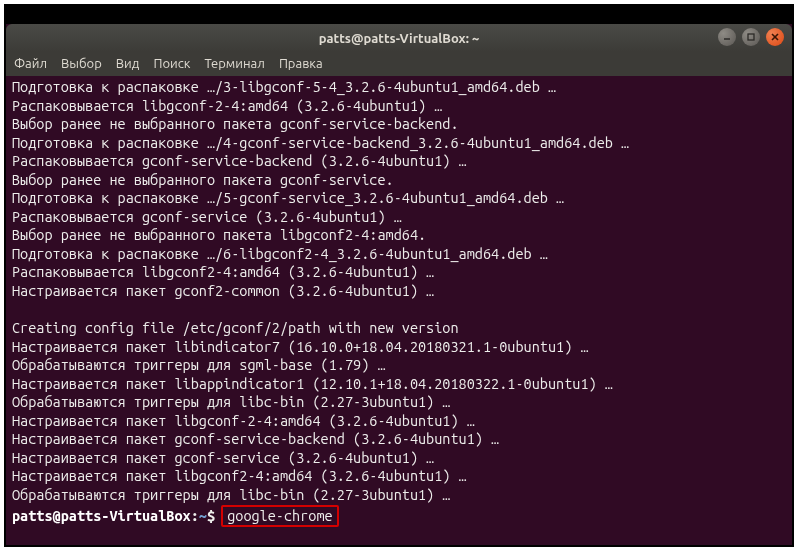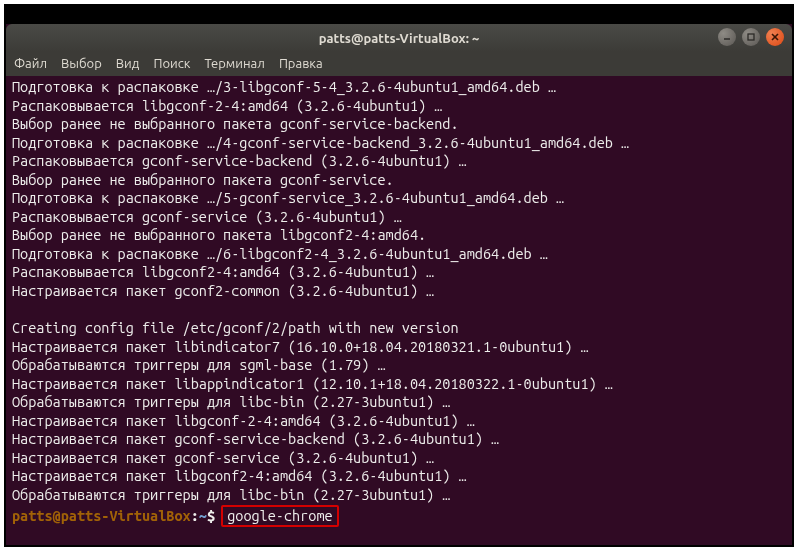--- a/index.html
+++ b/index.html
@@ -82,21 +82,21 @@
     flex: 1;
     background: #300a24;
     color: #eeeeec;
     padding: 2px 6px 6px 6px;
     font-size: 14.5px;
     line-height: 1.28;
     white-space: pre-wrap;
     overflow: hidden;
     font-family: "Ubuntu Mono", "DejaVu Sans Mono", Consolas, monospace;
   }
-  .prompt-user { color: #a16207; font-weight: bold; }
+  .prompt-user { color: #ffffff; font-weight: bold; }
   .prompt-sep  { color: #eeeeec; font-weight: bold; }
   .prompt-path { color: #729fcf; font-weight: bold; }
   .prompt-cmd  { color: #eeeeec; }
   .highlight {
     display: inline-block;
     border: 2px solid #d40000;
     border-radius: 2px;
     padding: 0 4px;
     margin-left: -2px;
   }

